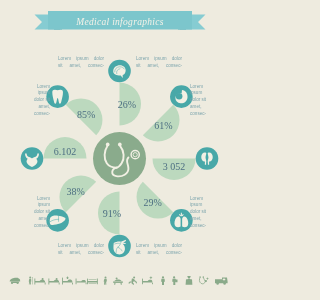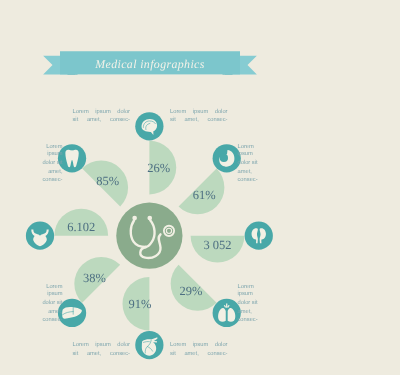--- a/index.html
+++ b/index.html
@@ -1,19 +1,19 @@
 <!DOCTYPE html>
 <html><head>
 <meta charset="utf-8">
 <title>Medical infographics</title>
 <style>
   html,body{margin:0;padding:0;}
   body{width:240px;height:300px;overflow:hidden;background:#eeebdf;
        font-family:"Liberation Sans", sans-serif;}
-  #stage{position:relative;width:240px;height:228px;background:#eeebdf;margin-top:30px;}
+  #stage{position:relative;width:240px;height:228px;background:#eeebdf;}
   svg.full{position:absolute;left:0;top:0;width:240px;height:300px;display:block;}
   .ribbon-title{font-family:"Liberation Serif",serif;font-style:italic;font-size:9.5px;
        fill:#f4f2e8;letter-spacing:0.3px;}
   .pct{font-family:"Liberation Serif",serif;font-size:10px;fill:#4d6f82;}
   .para{position:absolute;font-size:4.6px;line-height:6.9px;color:#7fa6ae;
         font-family:"Liberation Sans",sans-serif;letter-spacing:0px;}
   .pTop .pline{text-align:justify;text-align-last:justify;white-space:nowrap;}
   .pline{white-space:nowrap;}
 </style>
 </head>

